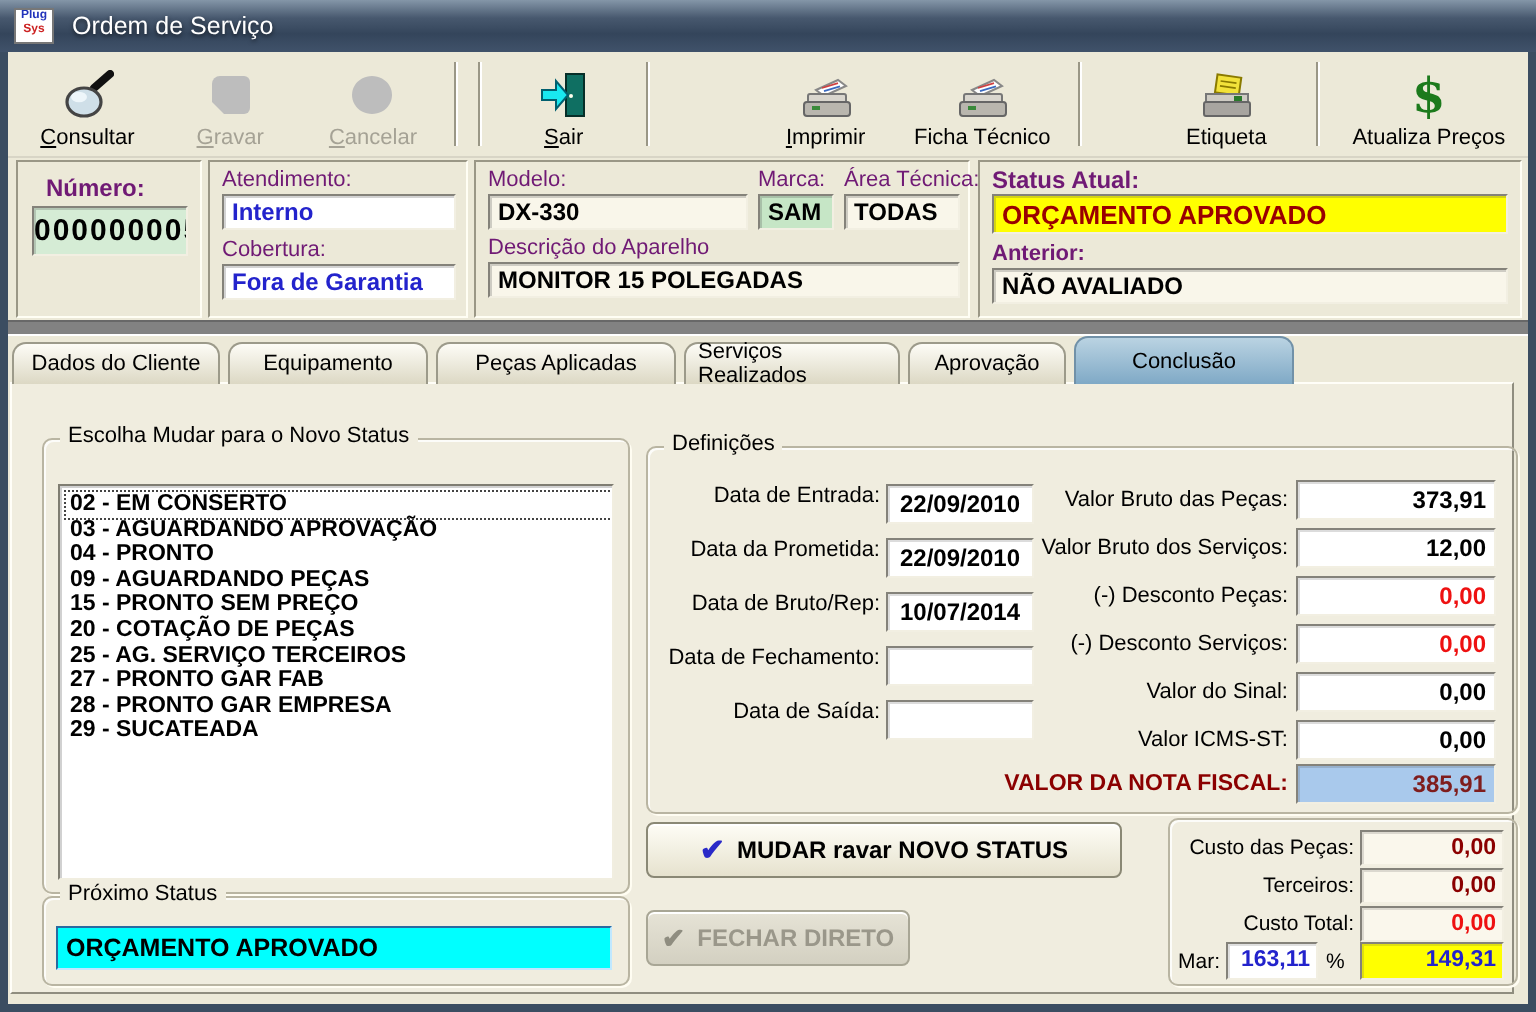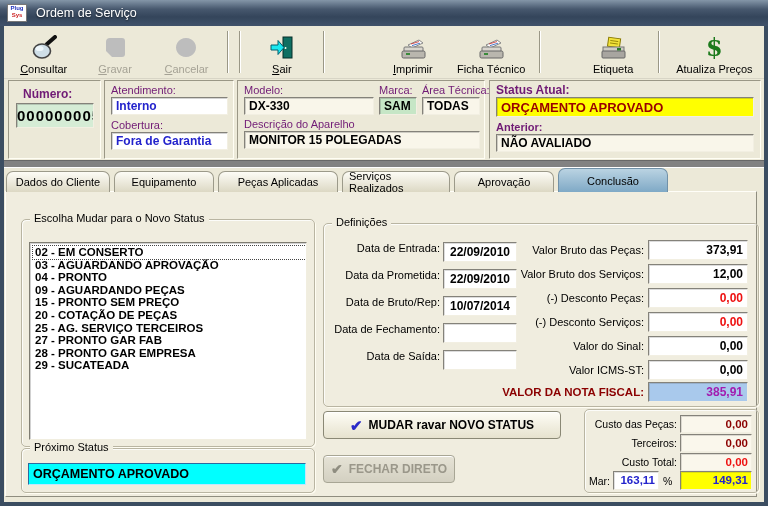--- a/index.html
+++ b/index.html
@@ -77,21 +77,21 @@
   .tlabel{width:106px;text-align:right;font-size:11px;margin-right:3px;white-space:nowrap;}
   .tfield{width:74px;height:20px;box-sizing:border-box;background:#fff;border:1px solid;
     border-color:#84827a #f2efe2 #f2efe2 #84827a;box-shadow:inset 1px 1px 0 rgba(80,80,80,.2);
     font-weight:bold;font-size:12px;text-align:center;line-height:18px;}
   .vrow{position:absolute;right:10px;display:flex;align-items:center;height:20px;}
   .vlabel{width:170px;text-align:right;font-size:11px;margin-right:4px;white-space:nowrap;}
   .vfield{width:100px;height:20px;box-sizing:border-box;background:#fff;border:1px solid;
     border-color:#84827a #f2efe2 #f2efe2 #84827a;box-shadow:inset 1px 1px 0 rgba(80,80,80,.2);
     font-weight:bold;font-size:12px;text-align:right;line-height:18px;padding-right:4px;}
   .vlabel.nota{font-weight:bold;color:#8B0000;font-size:11.5px;}
-  .vfield.nota{background:#A9C9EC;color:#a21caf;}
+  .vfield.nota{background:#A9C9EC;color:#7f1d1d;}
   [data-color="red"]{color:#EE1111;}
   [data-color="maroon"]{color:#8B0000;}
   [data-color="black"]{color:#000;}
   
   .pushbtn{position:absolute;box-sizing:border-box;border:1px solid #8a8875;border-radius:4px;
     background:linear-gradient(#fefdf6,#e6e2ce);box-shadow:inset 0 1px 0 #fff;
     display:flex;align-items:center;justify-content:center;gap:6px;
     font-weight:bold;font-size:12px;color:#000;cursor:default;}
   .pushbtn.disabled{background:linear-gradient(#e6e3d6,#d3d0c1);color:#9a978a;
     border-color:#a8a695;}
@@ -251,21 +251,21 @@
       <div class="fld cream" style="left:6px;top:53px;width:258px;height:18px;">NÃO AVALIADO</div>
     </div>
 
     <div class="grayband"></div>
 
     <div class="tabstrip">
       <div class="tab" style="width:104px">Dados do Cliente</div>
       <div class="tab" style="width:100px">Equipamento</div>
       <div class="tab" style="width:120px">Peças Aplicadas</div>
       <div class="tab" style="width:108px">Serviços Realizados</div>
-      <div class="tab" style="width:100px">Aprovação</div>
+      <div class="tab" style="width:79px">Aprovação</div>
       <div class="tab active" style="width:110px">Conclusão</div>
     </div>
 
     <div class="content">
 
       <div class="group" style="left:15px;top:27px;width:292px;height:226px;">
         <div class="gtitle">Escolha Mudar para o Novo Status</div>
         <div class="listbox">
           <div class="litem selected">02 - EM CONSERTO</div>
           <div class="litem">03 - AGUARDANDO APROVAÇÃO</div>

